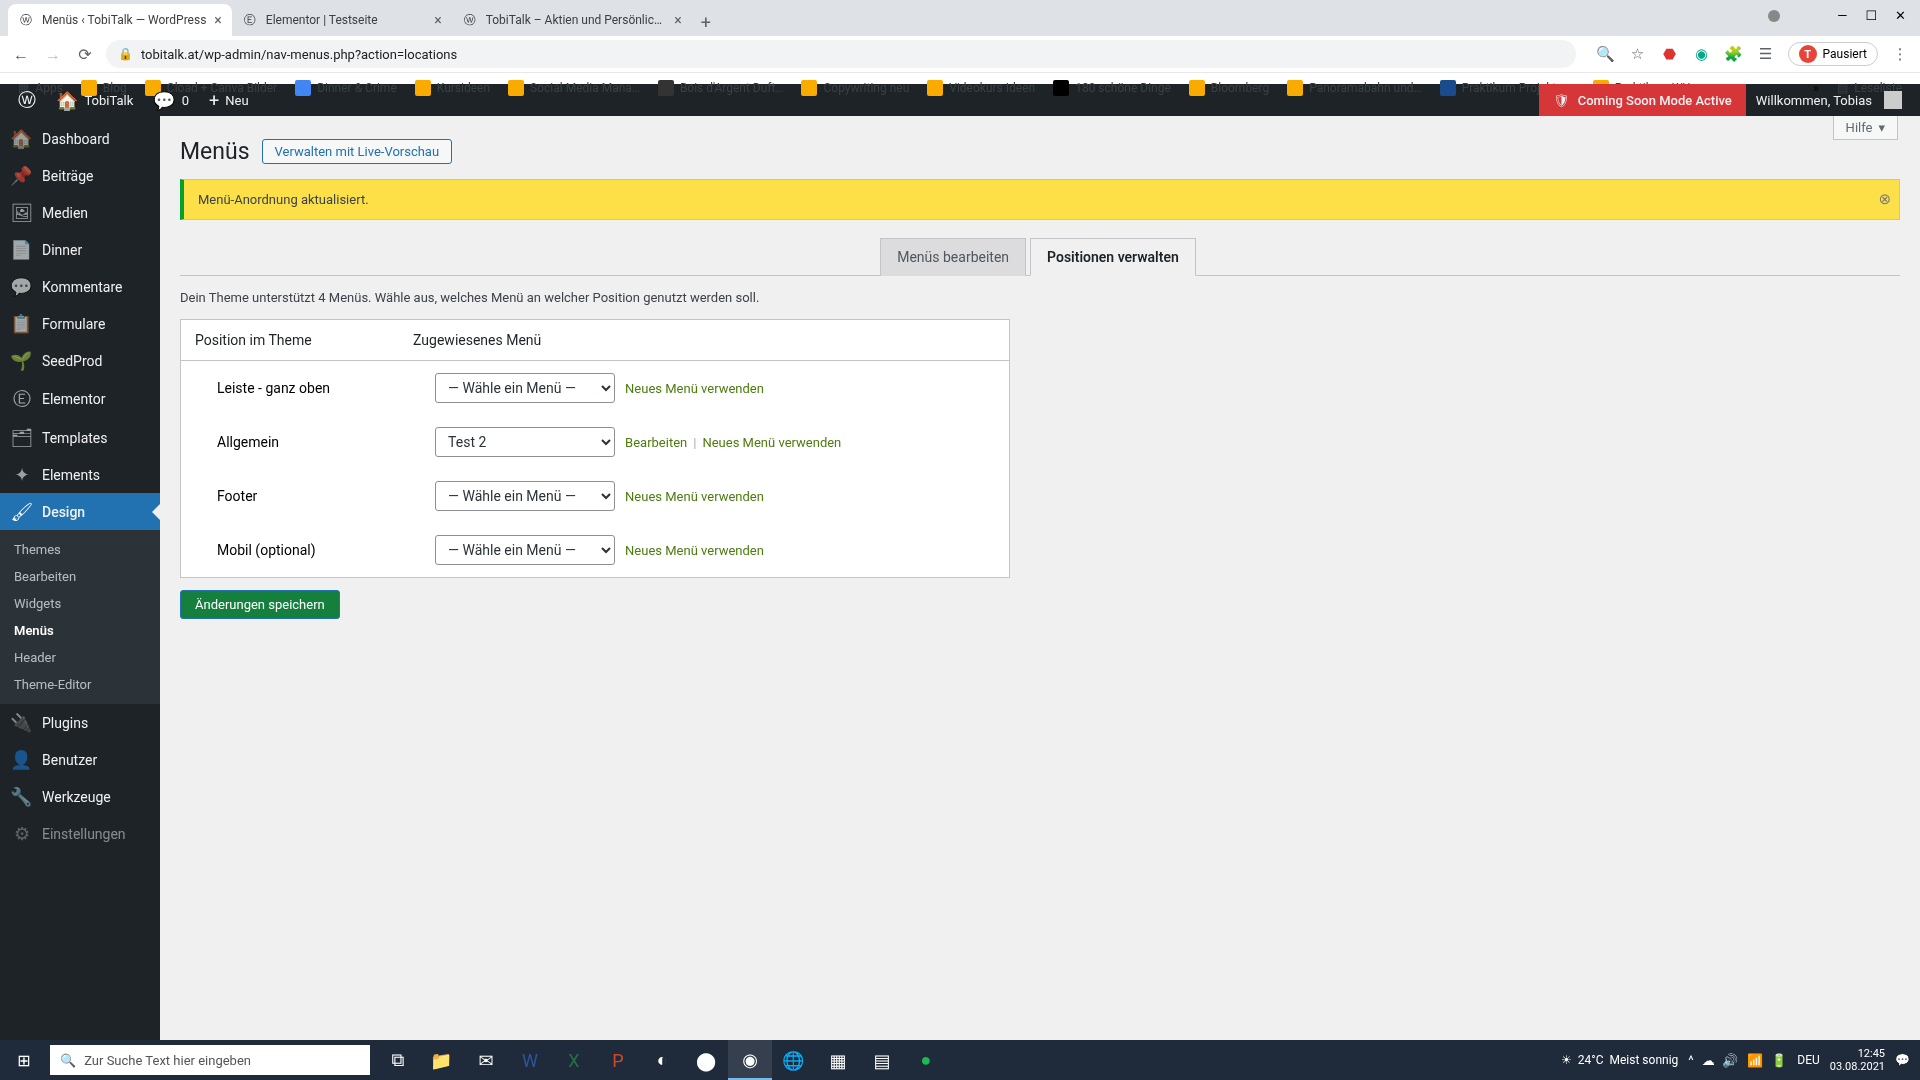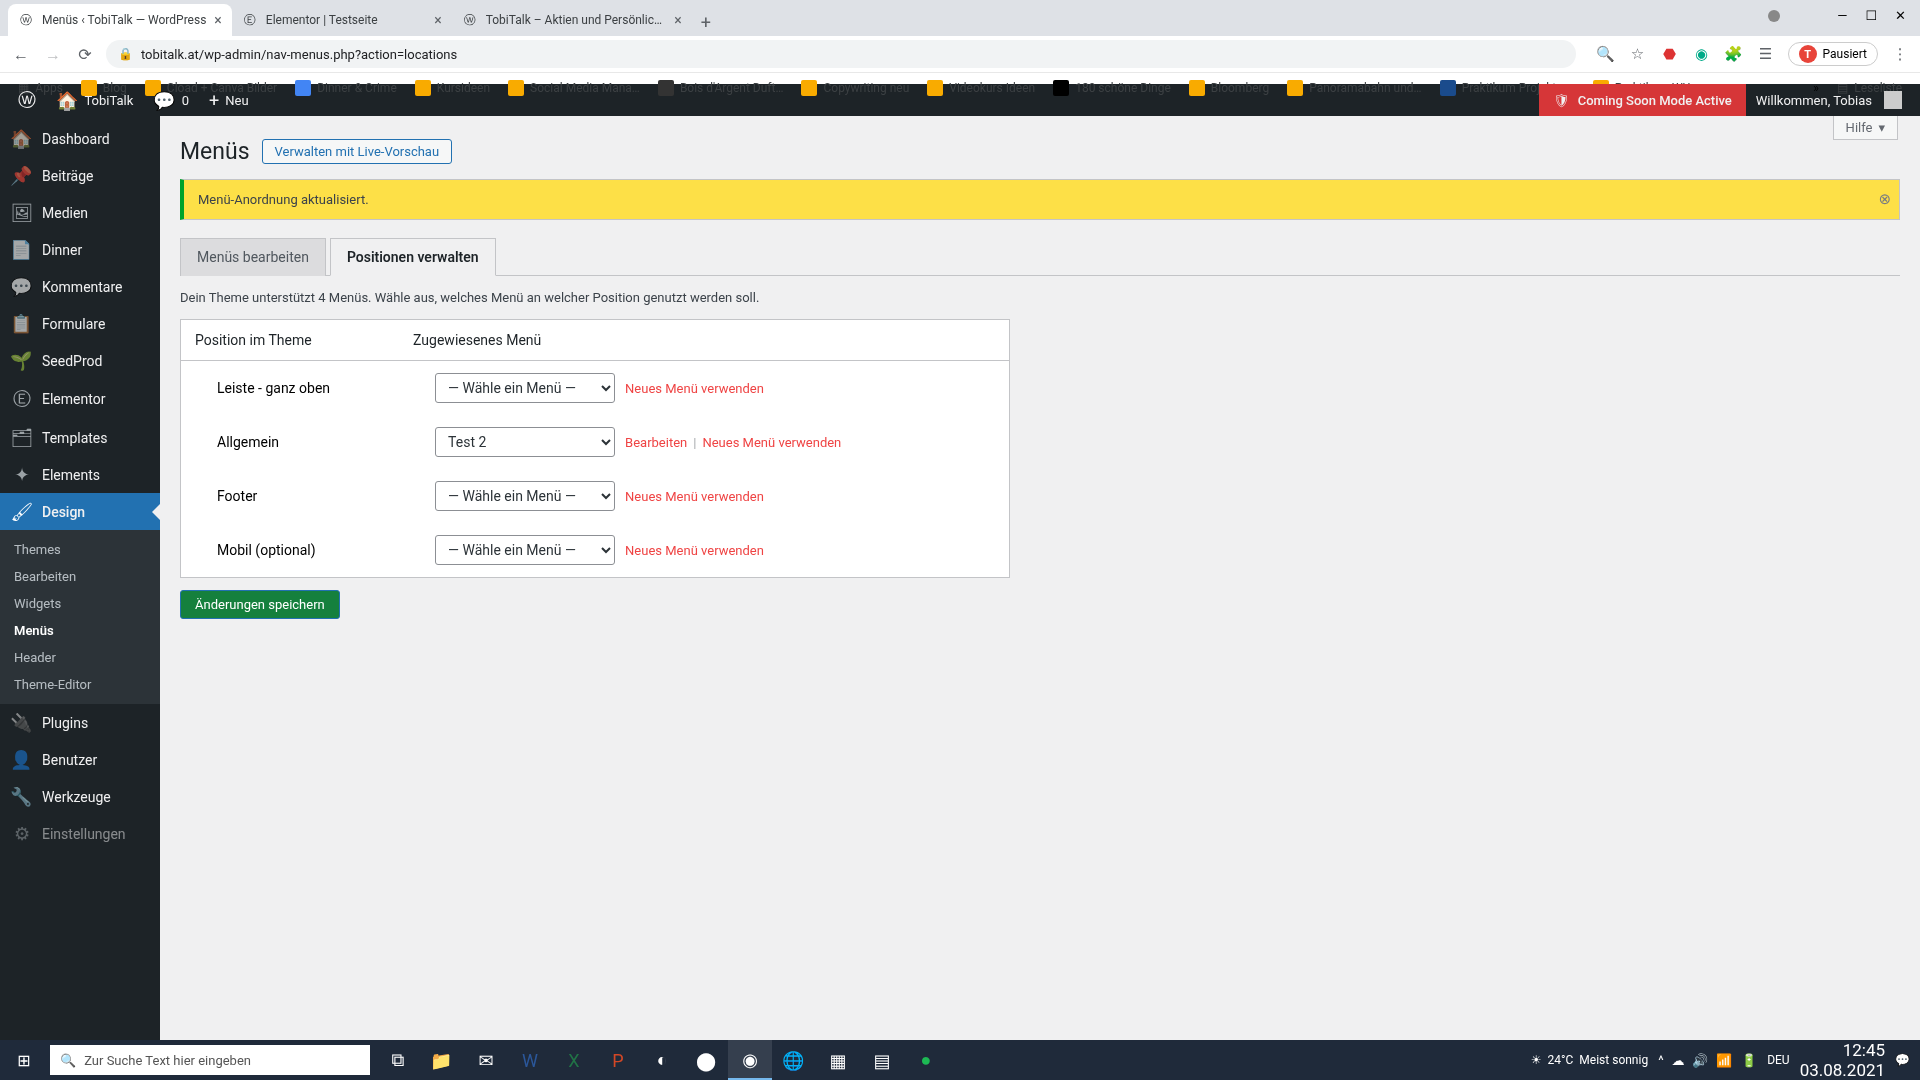--- a/index.html
+++ b/index.html
@@ -55,49 +55,49 @@
 .wp-content { flex: 1; padding: 12px 20px; background: #f0f0f1; position: relative; overflow: hidden; }
 .help-tab { position: absolute; top: 0; right: 22px; background: #f6f7f7; border: 1px solid #c3c4c7; border-top: none; padding: 4px 12px; font-size: 13px; color: #646970; display: flex; align-items: center; gap: 6px; }
 
 .page-title-row { display: flex; align-items: center; gap: 12px; margin-top: 10px; margin-bottom: 14px; }
 .page-title { font-size: 23px; font-weight: 400; color: #1d2327; }
 .btn-secondary { border: 1px solid #2271b1; color: #2271b1; background: #f6f7f7; padding: 4px 12px; font-size: 13px; border-radius: 3px; }
 
 .notice { background: #fde047; border: 1px solid #c3c4c7; border-left: 4px solid #00a32a; padding: 12px 14px; font-size: 13px; color: #3c434a; margin-bottom: 18px; position: relative; }
 .notice-dismiss { position: absolute; right: 8px; top: 10px; color: #787c82; font-size: 15px; }
 
-.nav-tabs { display: flex; border-bottom: 1px solid #c3c4c7; }
+.nav-tabs { display: flex; border-bottom: 1px solid #c3c4c7; justify-content: center; }
 .nav-tab { padding: 10px 16px; font-size: 14px; color: #50575e; background: #dcdcde; border: 1px solid #c3c4c7; border-bottom: none; margin-right: 4px; margin-bottom: -1px; }
 .nav-tab.active { background: #f0f0f1; border-bottom: 1px solid #f0f0f1; color: #1d2327; font-weight: 600; }
 
 .description { font-size: 13px; color: #3c434a; margin: 14px 0; }
 
 .loc-table { background: #fff; border: 1px solid #c3c4c7; width: 830px; border-collapse: collapse; }
 .loc-table th, .loc-table td { padding: 12px 14px; text-align: left; font-size: 14px; }
 .loc-table th { font-weight: 400; color: #1d2327; }
 .loc-table thead th { border-bottom: 1px solid #c3c4c7; }
 .loc-table td { vertical-align: middle; padding-left: 36px; }
 .loc-select { width: 180px; height: 30px; border: 1px solid #8c8f94; border-radius: 3px; padding: 0 8px; font-size: 14px; color: #2c3338; background: #fff; }
 .row-actions { font-size: 13px; color: #2271b1; margin-left: 10px; display: inline-flex; gap: 6px; }
-.row-actions a { color: #ef4444; }
+.row-actions a { color: #4d7c0f; }
 .row-actions .sep { color: #a7aaad; }
 
 .btn-primary { background: #15803d; border: 1px solid #2271b1; color: #fff; padding: 6px 14px; font-size: 13px; border-radius: 3px; margin-top: 12px; }
 
 
 .taskbar { position: fixed; bottom: 0; left: 0; right: 0; height: 40px; background: #1f2a3a; display: flex; align-items: center; color: #fff; font-size: 12px; }
 .start-btn { width: 48px; height: 100%; display: flex; align-items: center; justify-content: center; font-size: 16px; }
 .search-box { height: 30px; width: 320px; background: #fff; color: #555; display: flex; align-items: center; gap: 8px; padding: 0 10px; font-size: 13px; margin-left: 2px; }
 .task-icons { display: flex; height: 100%; margin-left: 6px; }
 .task-icon { width: 44px; height: 100%; display: flex; align-items: center; justify-content: center; font-size: 18px; }
 .task-icon.active { border-bottom: 2px solid #76b9ed; background: rgba(255,255,255,.1); }
 .tray { margin-left: auto; display: flex; align-items: center; gap: 10px; padding-right: 10px; }
 .weather { display: flex; align-items: center; gap: 6px; font-size: 12px; }
 .tray-icons { display: flex; gap: 8px; font-size: 13px; }
-.clock { text-align: right; line-height: 1.2; font-size: 17px; }
+.clock { text-align: right; line-height: 1.2; font-size: 11px; }
 </style>
 </head>
 <body>
 
 <div class="browser-chrome">
   <div class="tab-strip">
     <div class="tab active">
       <span class="favicon">ⓦ</span>
       <span class="tab-title">Menüs ‹ TobiTalk — WordPress</span>
       <span class="tab-close">×</span>

